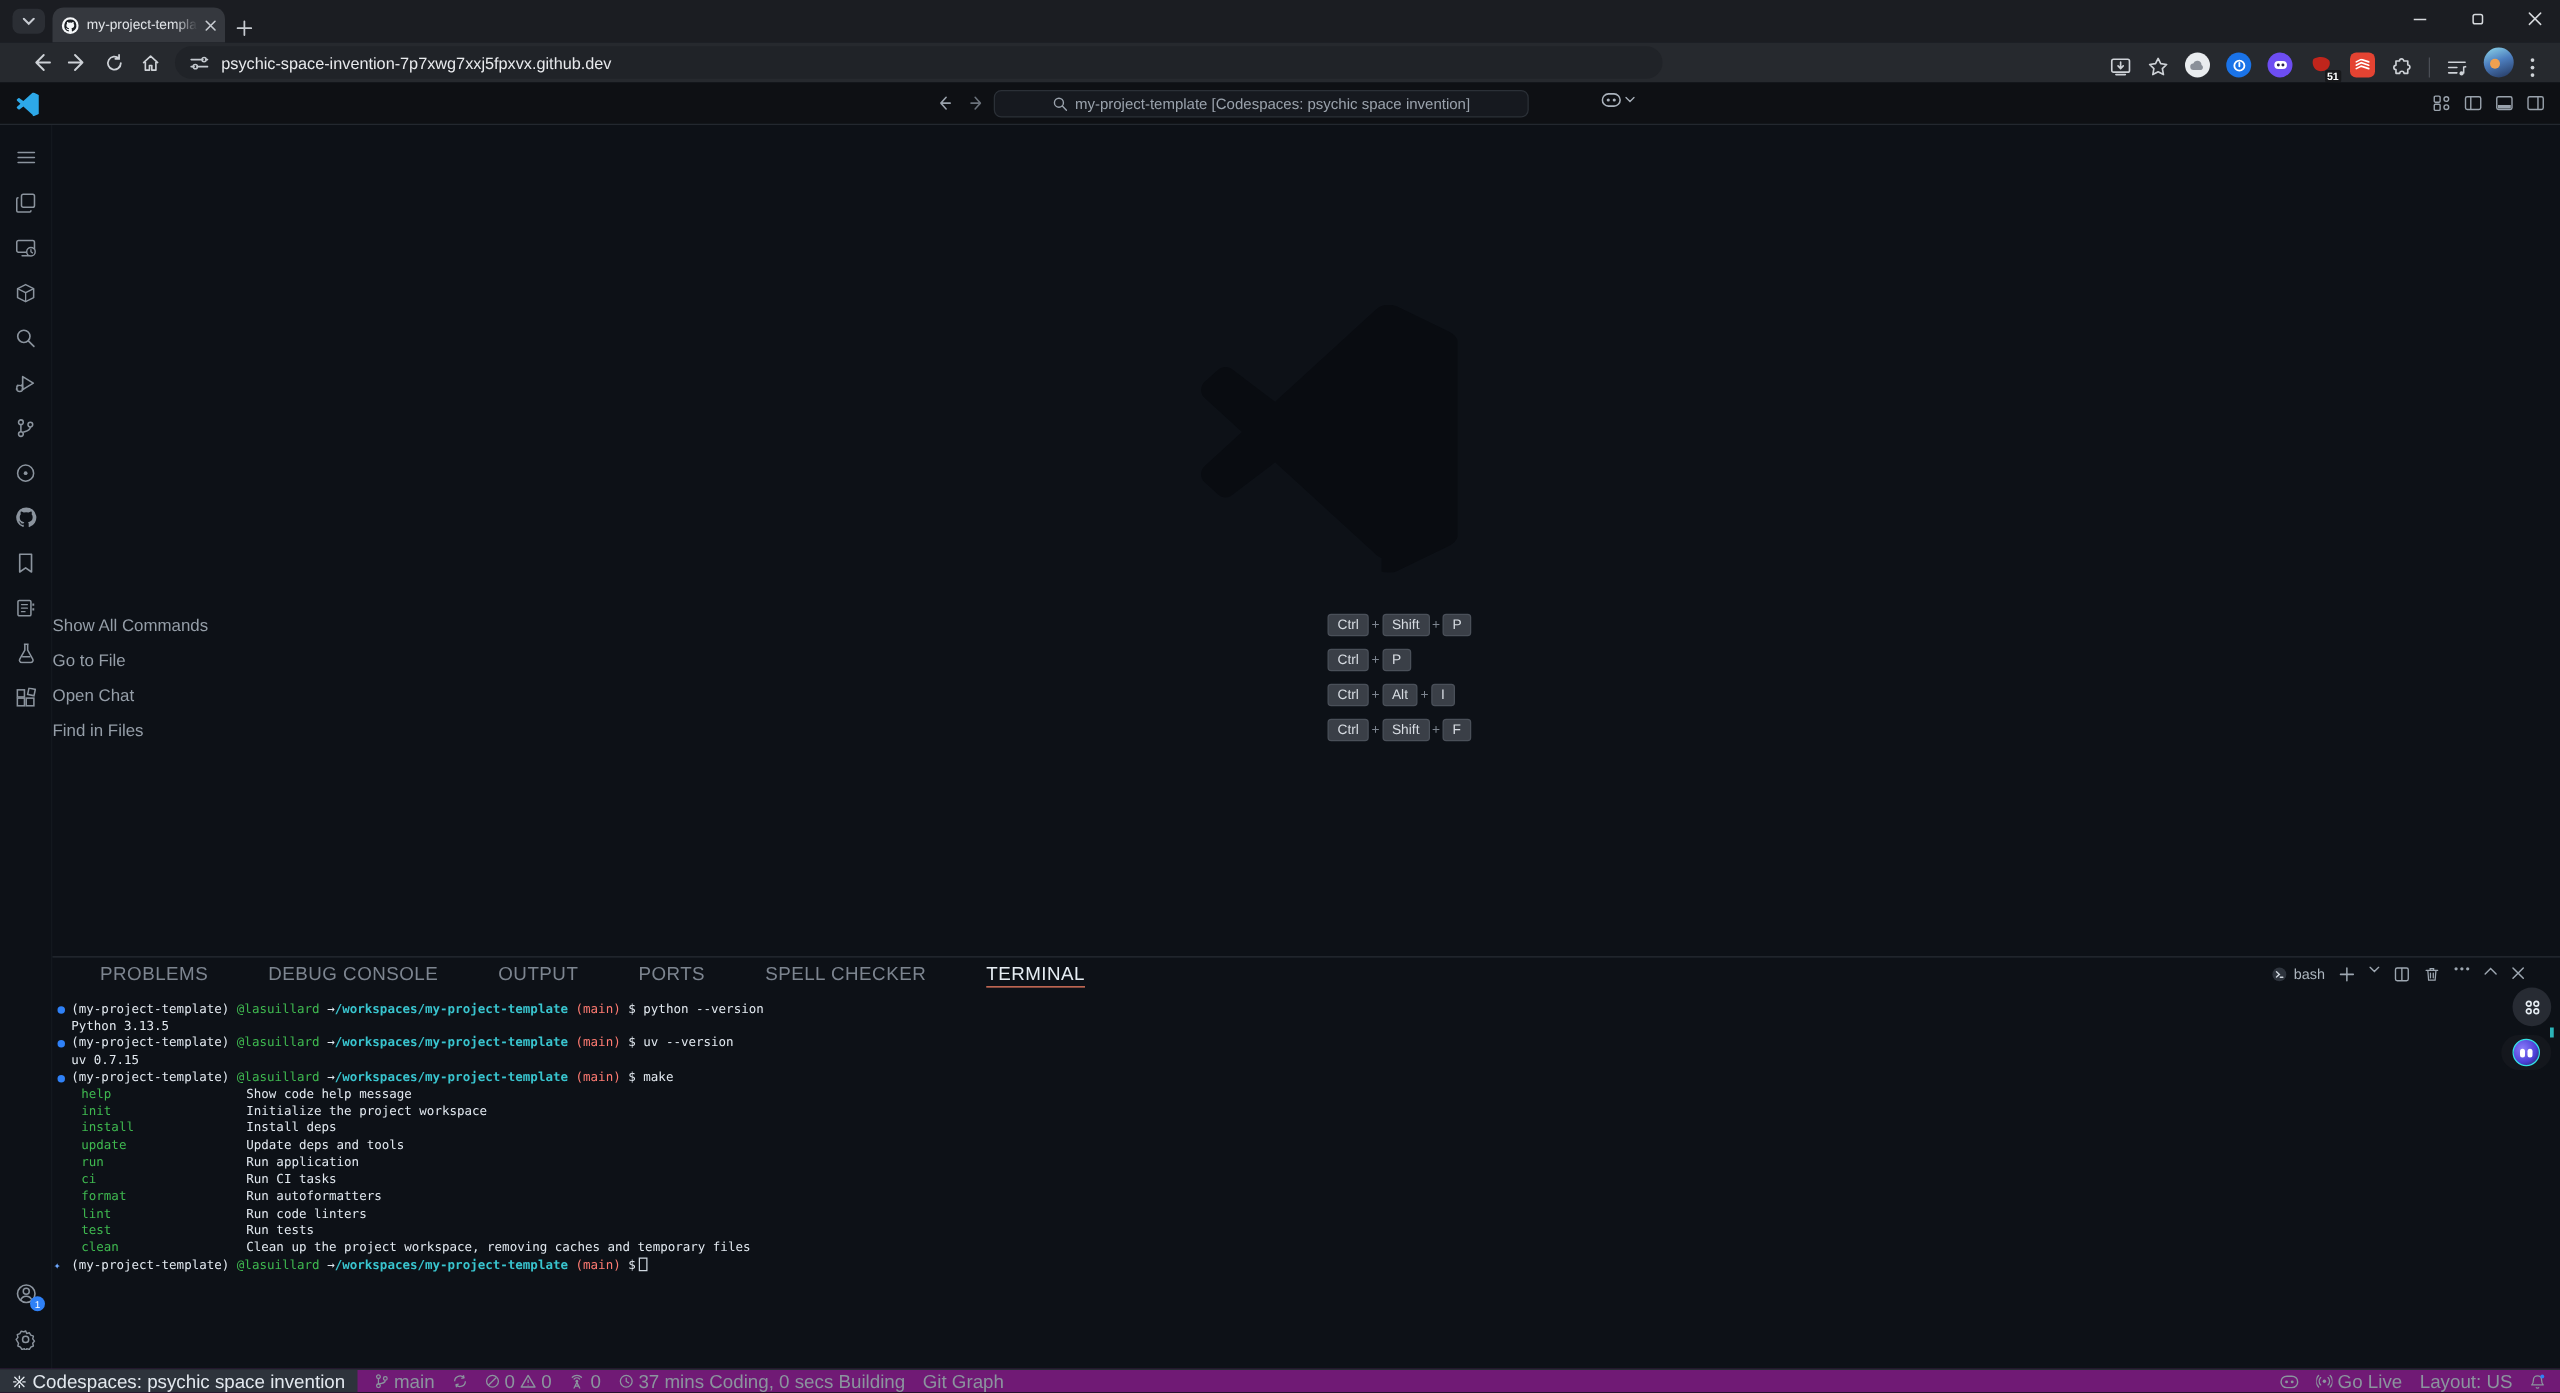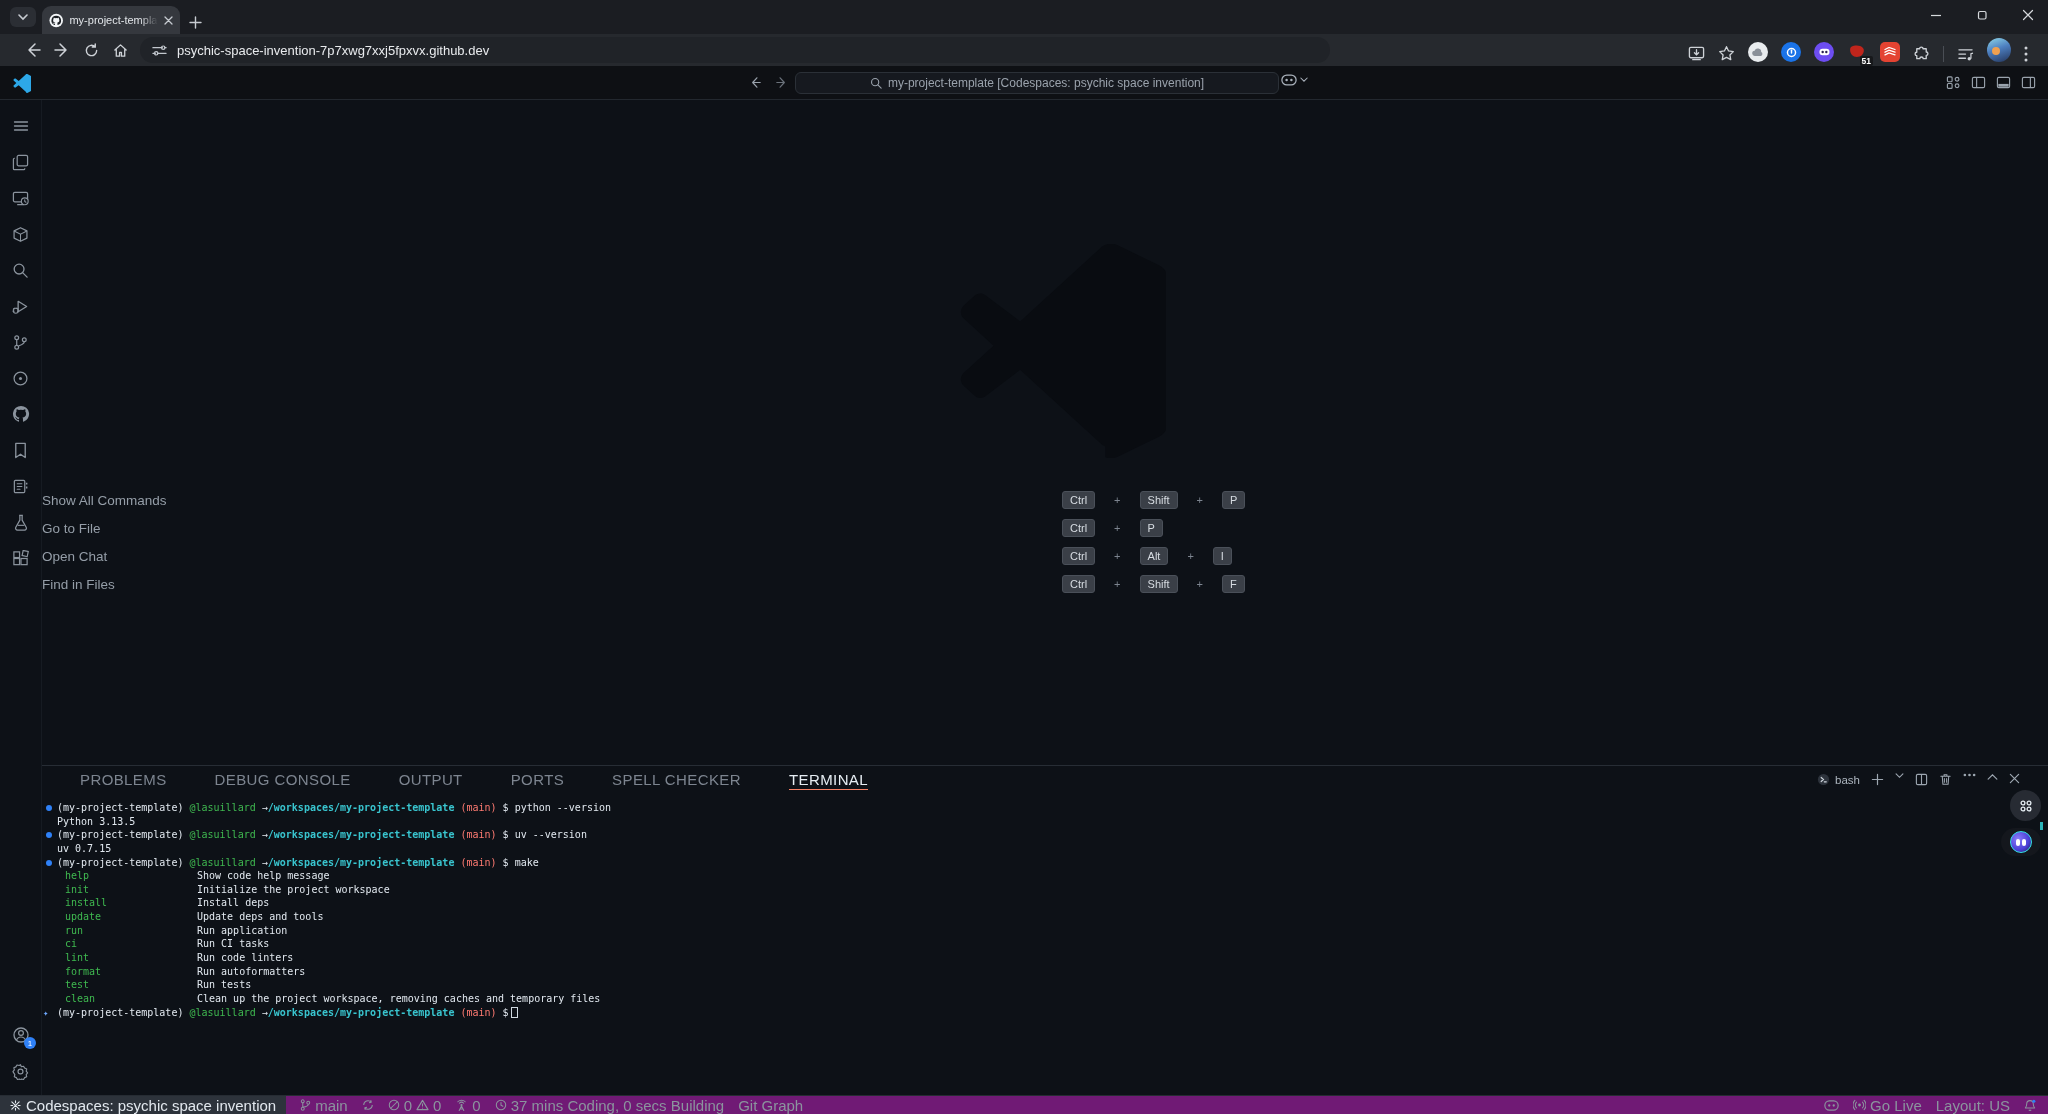--- a/index.html
+++ b/index.html
@@ -24,34 +24,34 @@
   .badge51 { position:absolute; right:-6px; bottom:-4px; background:#17181b; color:#fff; font-size:8.5px; padding:0 2px; border-radius:2px; font-weight:bold; }
   .vsep { width:1px; height:16px; background:#4a4e55; }
   .avatar { width:24px; height:24px; border-radius:50%; background:linear-gradient(160deg,#8fd8ea 0%,#4d7fc0 45%,#23355c 100%); position:relative; overflow:hidden; }
   .avatar::after { content:""; position:absolute; left:5px; top:9px; width:8px; height:8px; border-radius:50%; background:#f0a050; }
 
   
   .vstitle { position:absolute; top:66px; left:0; right:0; height:34px; background:#0e1014; border-bottom:1px solid #23282f; }
   .vslogo { position:absolute; left:12px; top:8px; }
   .ccback { position:absolute; left:748px; top:9px; color:#9aa2ac; }
   .ccfwd  { position:absolute; left:774px; top:9px; color:#6b727b; }
-  .cc { position:absolute; left:795px; top:6px; width:484px; height:22px; background:#16191f; border:1px solid #2b3037; border-radius:6px; display:flex; align-items:center; justify-content:center; gap:6px; color:#9aa2ac; font-size:12px; }
+  .cc { position:absolute; left:795px; top:6px; width:428px; height:22px; background:#16191f; border:1px solid #2b3037; border-radius:6px; display:flex; align-items:center; justify-content:center; gap:6px; color:#9aa2ac; font-size:12px; }
   .copilot-tb { position:absolute; left:1281px; top:8px; display:flex; align-items:center; gap:3px; color:#aab2bc; }
   .layoutbtns { position:absolute; right:12px; top:9px; display:flex; gap:10px; color:#9aa3ad; }
 
   .activitybar { position:absolute; top:100px; left:0; width:42px; bottom:19px; background:#0d1117; border-right:1px solid #161b22; display:flex; flex-direction:column; align-items:center; padding-top:8px; color:#8b949e; }
   .abi { height:36px; display:flex; align-items:center; justify-content:center; width:100%; position:relative; }
   .abadge { position:absolute; right:5px; bottom:4px; background:#2f81f7; color:#fff; border-radius:50%; width:12px; height:12px; font-size:8px; display:flex; align-items:center; justify-content:center; }
   .abspacer { flex:1; }
 
   .editor { position:absolute; top:100px; left:42px; right:0; height:665px; background:#0d1117; }
   .watermark { position:absolute; left:896px; top:144px; }
   .sc-row { position:absolute; left:0; width:100%; height:20px; }
   .sc-label { position:absolute; left:0; width:1006px; text-align:left; font-size:13.5px; color:#959ea8; line-height:20px; }
-  .sc-keys { position:absolute; left:1020px; top:0; display:flex; align-items:center; gap:19px; }
+  .sc-keys { position:absolute; left:1020px; top:0; display:flex; align-items:center; gap:2px; }
   .kbd { background:#3a3f47; border:1px solid #4a5059; border-radius:3px; padding:1px 7px; font-size:11px; color:#d7dce2; line-height:14px; }
   .kplus { color:#7d8590; font-size:11px; }
 
   .panel { position:absolute; top:765px; left:42px; right:0; bottom:19px; border-top:1px solid #272d35; background:#0d1117; }
   .phead { position:absolute; top:0; left:0; right:0; height:27px; display:flex; align-items:center; }
   .ptabs { display:flex; padding-left:14px; }
   .ptab { font-size:15px; letter-spacing:.4px; color:#7d8590; margin:0 24px; line-height:25px; position:relative; }
   .ptab.active { color:#e6edf3; }
   .ptab.active::after { content:""; position:absolute; left:0; right:0; bottom:2px; height:1.5px; background:#f78166; }
   .pctrl { margin-left:auto; display:flex; align-items:flex-start; gap:11px; padding-right:28px; color:#9da7b1; }
@@ -490,22 +490,22 @@
     <div class="tline"><span>Python 3.13.5</span></div>
     <div class="tline"><span class="dec"></span><span>(my-project-template)</span> <span class="grn">@lasuillard</span> <span>→</span><span class="cyn">/workspaces/my-project-template</span> <span class="red">(main)</span> <span>$</span> <span>uv --version</span></div>
     <div class="tline"><span>uv 0.7.15</span></div>
     <div class="tline"><span class="dec"></span><span>(my-project-template)</span> <span class="grn">@lasuillard</span> <span>→</span><span class="cyn">/workspaces/my-project-template</span> <span class="red">(main)</span> <span>$</span> <span>make</span></div>
     <div class="tline"><span class="mk-t">help</span><span>Show code help message</span></div>
     <div class="tline"><span class="mk-t">init</span><span>Initialize the project workspace</span></div>
     <div class="tline"><span class="mk-t">install</span><span>Install deps</span></div>
     <div class="tline"><span class="mk-t">update</span><span>Update deps and tools</span></div>
     <div class="tline"><span class="mk-t">run</span><span>Run application</span></div>
     <div class="tline"><span class="mk-t">ci</span><span>Run CI tasks</span></div>
+    <div class="tline"><span class="mk-t">format</span><span>Run autoformatters</span></div>
     <div class="tline"><span class="mk-t">lint</span><span>Run code linters</span></div>
-    <div class="tline"><span class="mk-t">format</span><span>Run autoformatters</span></div>
     <div class="tline"><span class="mk-t">test</span><span>Run tests</span></div>
     <div class="tline"><span class="mk-t">clean</span><span>Clean up the project workspace, removing caches and temporary files</span></div>
     <div class="tline"><span class="sparkle">✦</span><span>(my-project-template)</span> <span class="grn">@lasuillard</span> <span>→</span><span class="cyn">/workspaces/my-project-template</span> <span class="red">(main)</span> <span>$</span><span class="cursor"></span></div>
   </div>
 </div>
 
 <div class="float1">
     <svg width="14" height="14" viewBox="0 0 14 14">
       <circle cx="4" cy="4" r="1.9" fill="none" stroke="currentColor" stroke-width="1.3"></circle>
       <circle cx="10" cy="4" r="1.9" fill="none" stroke="currentColor" stroke-width="1.3"></circle>

